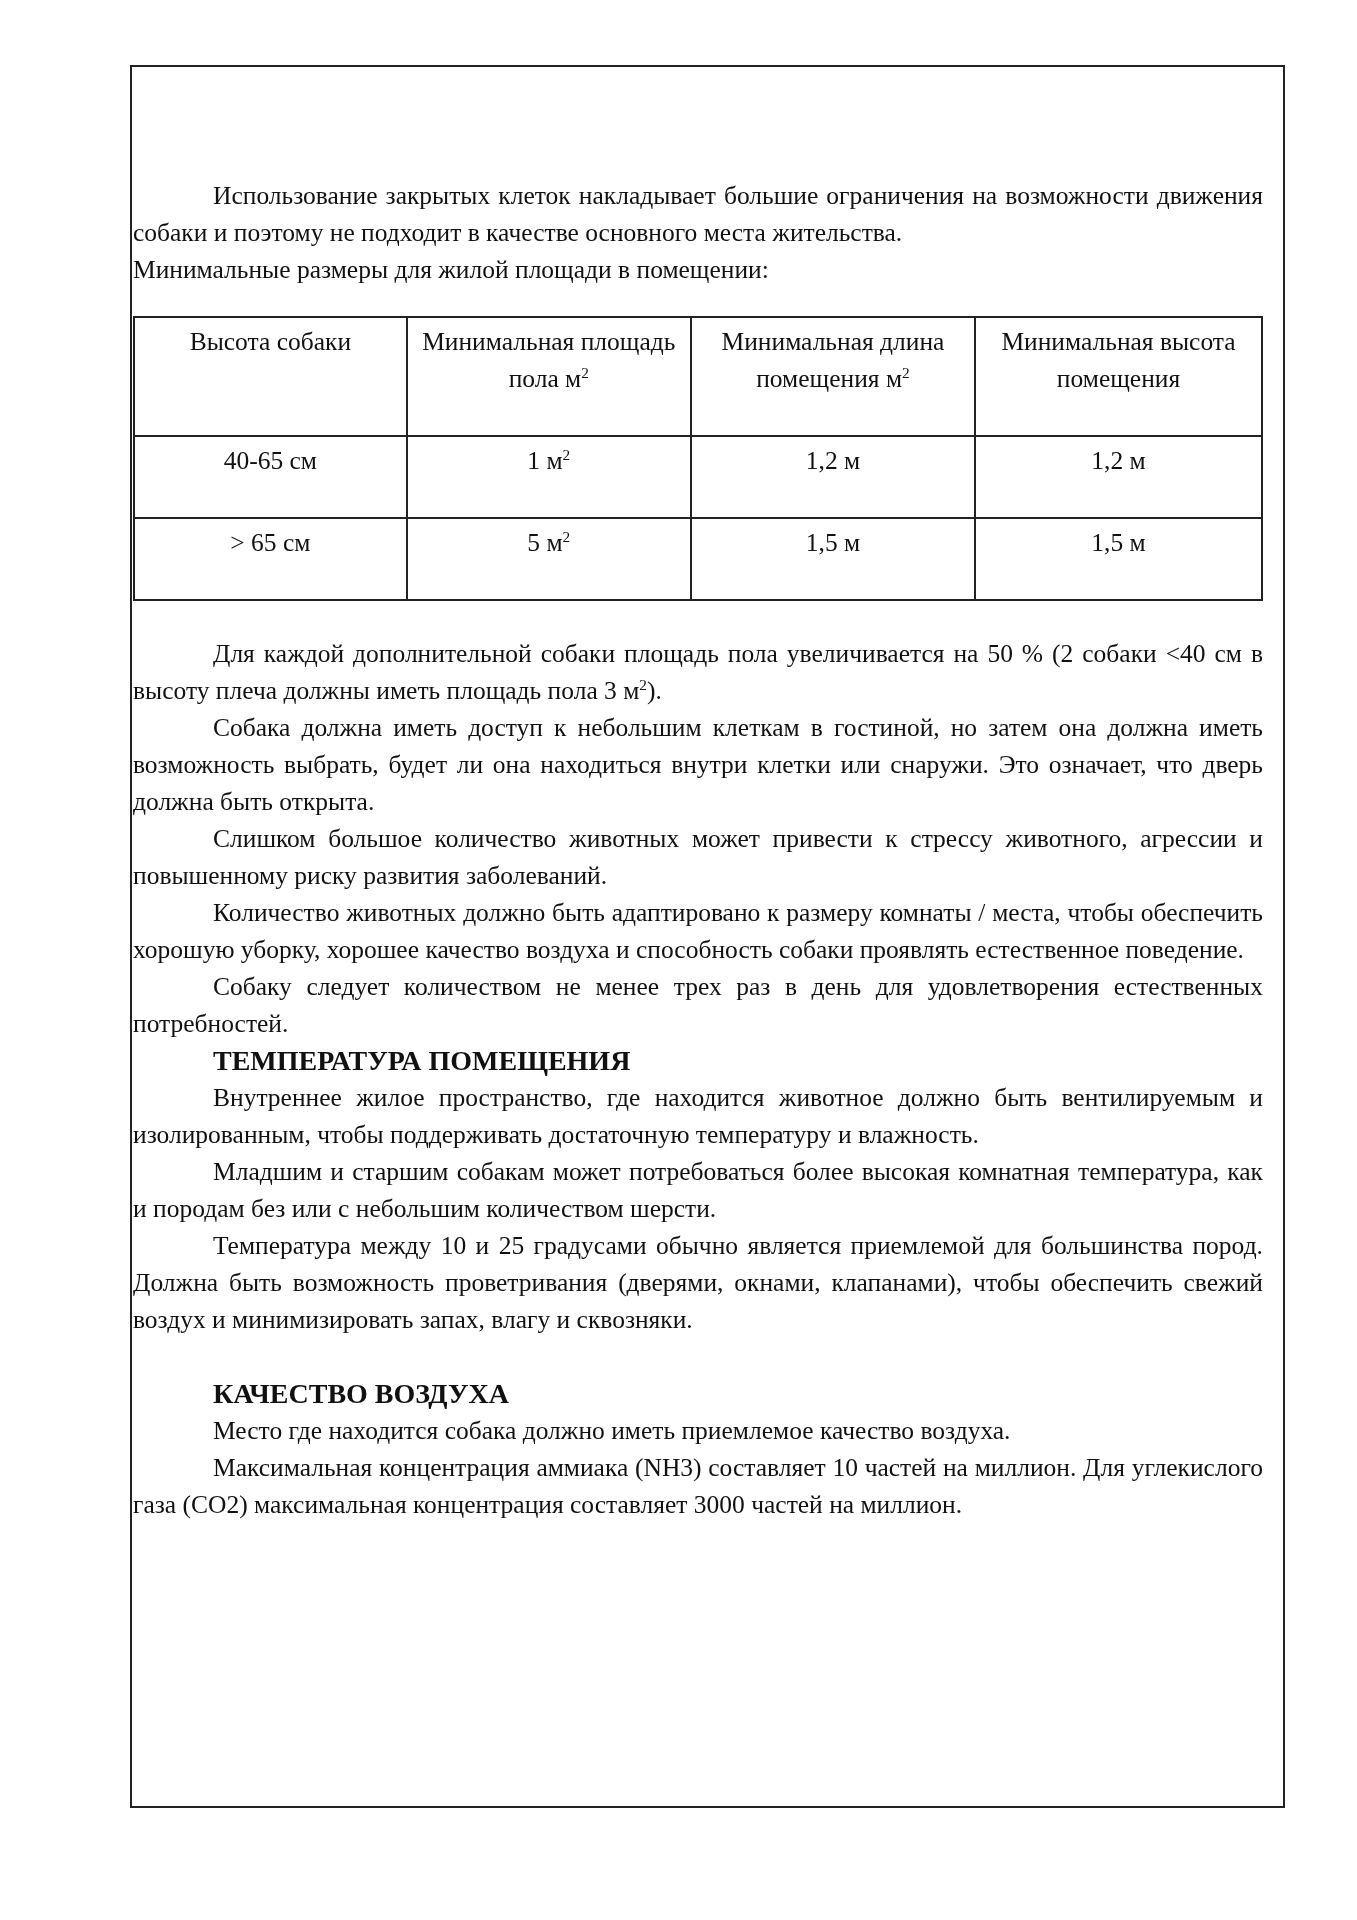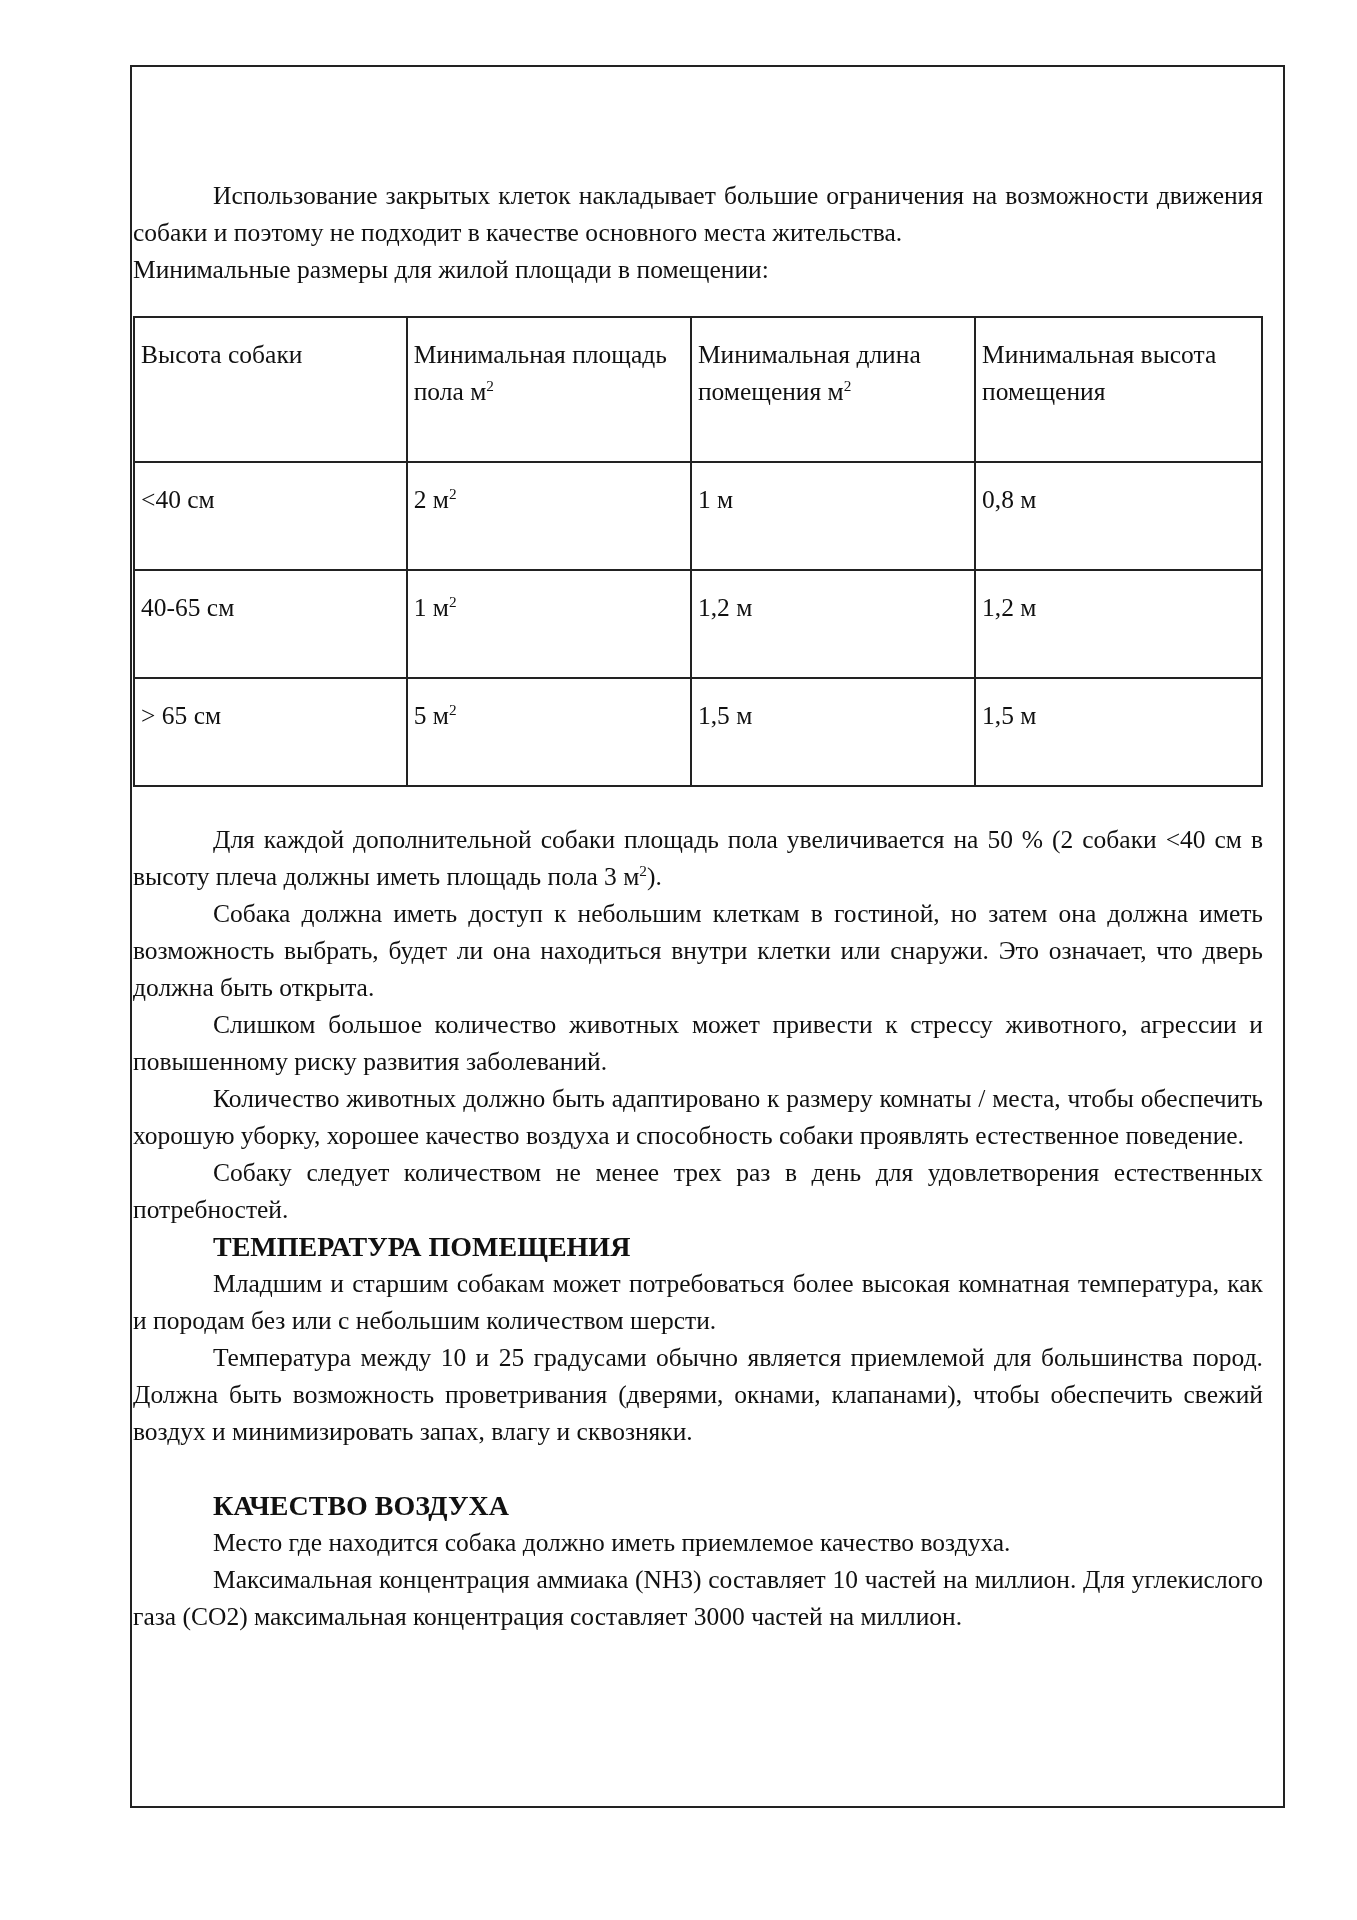--- a/index.html
+++ b/index.html
@@ -7,22 +7,22 @@
            font-family: "Liberation Serif", "DejaVu Serif", serif; color: #111; }
     .frame { position: absolute; left: 130px; top: 65px; width: 1155px; height: 1743px;
              border: 2px solid #222; box-sizing: border-box; }
     .content { position: absolute; left: 133px; top: 177px; width: 1130px;
                font-size: 25.5px; line-height: 37px; }
     p { margin: 0; text-align: justify; }
     p.ind { text-indent: 80px; }
     h2 { margin: 0; font-size: 28px; line-height: 37px; font-weight: bold; padding-left: 80px; }
     sup { font-size: 0.6em; line-height: 0; vertical-align: 0.6em; }
     table { border-collapse: collapse; width: 1130px; margin: 28px 0 34px 0; }
-    td, th { border: 2px solid #222; font-weight: normal; text-align: left; vertical-align: top;
-             padding: 18px 6px; font-size: 25.5px; line-height: 37px; }
+    td, th { border: 2px solid #222; font-weight: normal; text-align: center; vertical-align: top;
+             padding: 5px 6px; font-size: 25.5px; line-height: 37px; }
     th { height: 107px; }
     td { height: 70px; }
     .c1 { width: 278px; } .c2 { width: 283px; } .c3 { width: 283px; } .c4 { width: 286px; }
     .gap { height: 37px; }
   </style>
 </head>
 <body>
 
 <div class="frame"></div>
 
@@ -32,26 +32,20 @@
 
   <table>
     <tbody>
         <tr>
       <th class="c1"><span>Высота собаки</span></th>
       <th class="c2"><span>Минимальная площадь пола м</span><sup>2</sup></th>
       <th class="c3"><span>Минимальная длина помещения м</span><sup>2</sup></th>
       <th class="c4"><span>Минимальная высота помещения</span></th>
     </tr>
     <tr>
-      <td>&lt;40 см</td>
-      <td><span>2 м</span><sup>2</sup></td>
-      <td>1 м</td>
-      <td>0,8 м</td>
-    </tr>
-    <tr>
       <td>40-65 см</td>
       <td><span>1 м</span><sup>2</sup></td>
       <td>1,2 м</td>
       <td>1,2 м</td>
     </tr>
     <tr>
       <td>&gt; 65 см</td>
       <td><span>5 м</span><sup>2</sup></td>
       <td>1,5 м</td>
       <td>1,5 м</td>
@@ -59,20 +53,21 @@
   </tbody>
     </table>
 
   <p class="ind"><span>Для каждой дополнительной собаки площадь пола увеличивается на 50 % (2 собаки &lt;40 см в высоту плеча должны иметь площадь пола 3 м</span><sup>2</sup><span>).</span></p>
   <p class="ind">Собака должна иметь доступ к небольшим клеткам в гостиной, но затем она должна иметь возможность выбрать, будет ли она находиться внутри клетки или снаружи. Это означает, что дверь должна быть открыта.</p>
   <p class="ind">Слишком большое количество животных может привести к стрессу животного, агрессии и повышенному риску развития заболеваний.</p>
   <p class="ind">Количество животных должно быть адаптировано к размеру комнаты / места, чтобы обеспечить хорошую уборку, хорошее качество воздуха и способность собаки проявлять естественное поведение.</p>
   <p class="ind">Собаку следует количеством не менее трех раз в день для удовлетворения естественных потребностей.</p>
 
   <h2>ТЕМПЕРАТУРА ПОМЕЩЕНИЯ</h2>
+  <p class="ind">Внутреннее жилое пространство, где находится животное должно быть вентилируемым и изолированным, чтобы поддерживать достаточную температуру и влажность.</p>
   <p class="ind">Младшим и старшим собакам может потребоваться более высокая комнатная температура, как и породам без или с небольшим количеством шерсти.</p>
   <p class="ind">Температура между 10 и 25 градусами обычно является приемлемой для большинства пород. Должна быть возможность проветривания (дверями, окнами, клапанами), чтобы обеспечить свежий воздух и минимизировать запах, влагу и сквозняки.</p>
 
   <div class="gap"></div>
 
   <h2>КАЧЕСТВО ВОЗДУХА</h2>
   <p class="ind">Место где находится собака должно иметь приемлемое качество воздуха.</p>
   <p class="ind">Максимальная концентрация аммиака (NH3) составляет 10 частей на миллион. Для углекислого газа (CO2) максимальная концентрация составляет 3000 частей на миллион.</p>
 </div>
 

